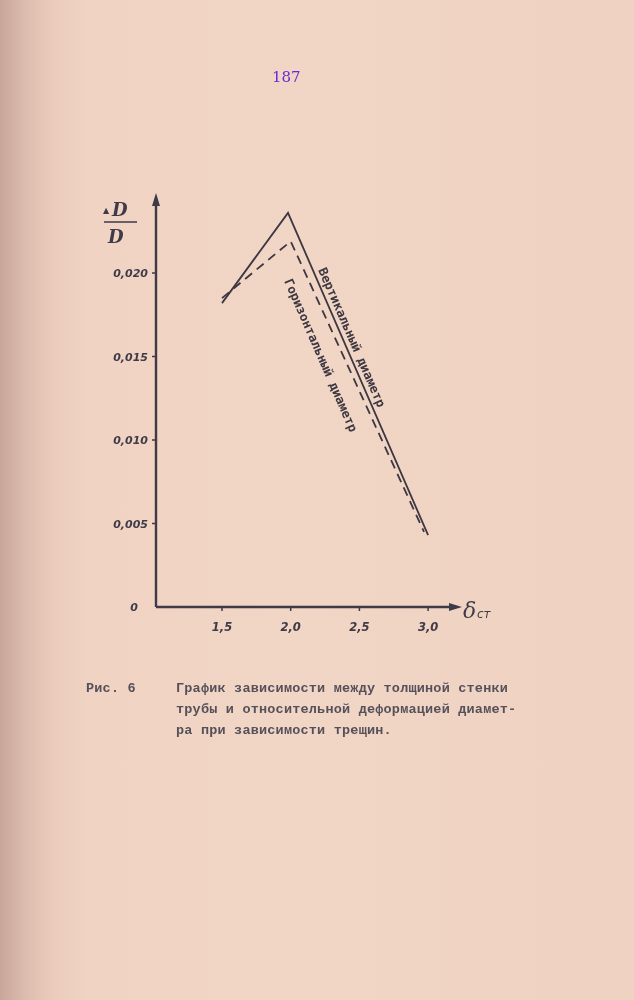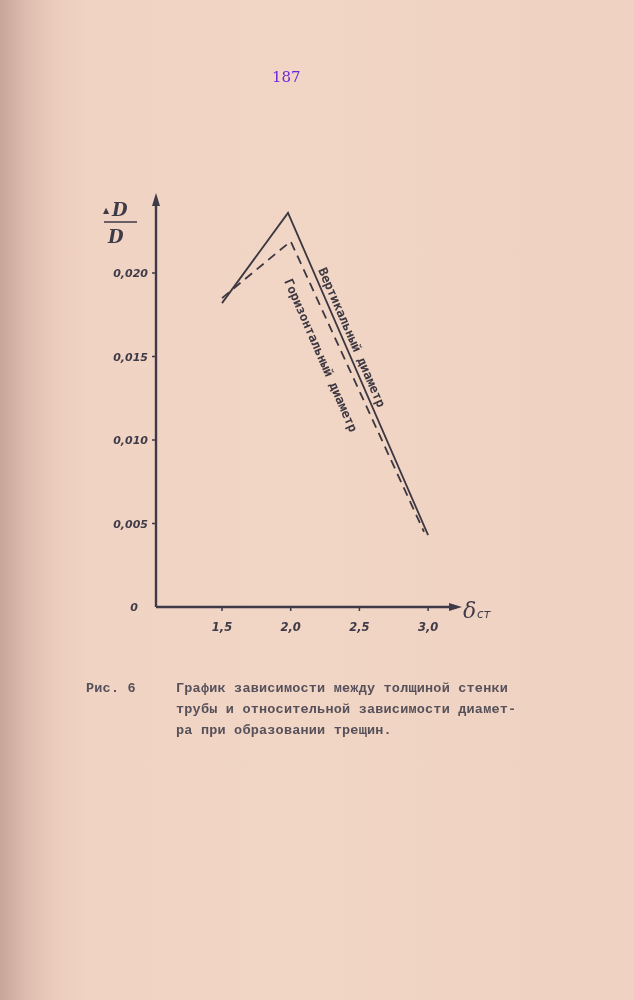--- a/index.html
+++ b/index.html
@@ -66,16 +66,16 @@
   <g id="inline-labels">
       <text x="0" y="0" transform="translate(318,270) rotate(66.5)" font-family="DejaVu Sans Mono" font-size="12.5" font-weight="bold" fill="#3c3740">Вертикальный диаметр</text>
       <text x="0" y="0" transform="translate(284,281) rotate(66.5)" font-family="DejaVu Sans Mono" font-size="12.5" font-weight="bold" fill="#3c3740">Горизонтальный диаметр</text>
     </g>
 </svg>
 
 <div class="caption">
   <span class="lbl">Рис. 6</span>
   <div class="txt">
     <span class="line">График зависимости между толщиной стенки</span>
-    <span class="line">трубы и относительной зависимости диамет-</span>
-    <span class="line">ра при образовании трещин.</span>
+    <span class="line">трубы и относительной деформацией диамет-</span>
+    <span class="line">ра при зависимости трещин.</span>
   </div>
 </div>
 
 </body></html>

